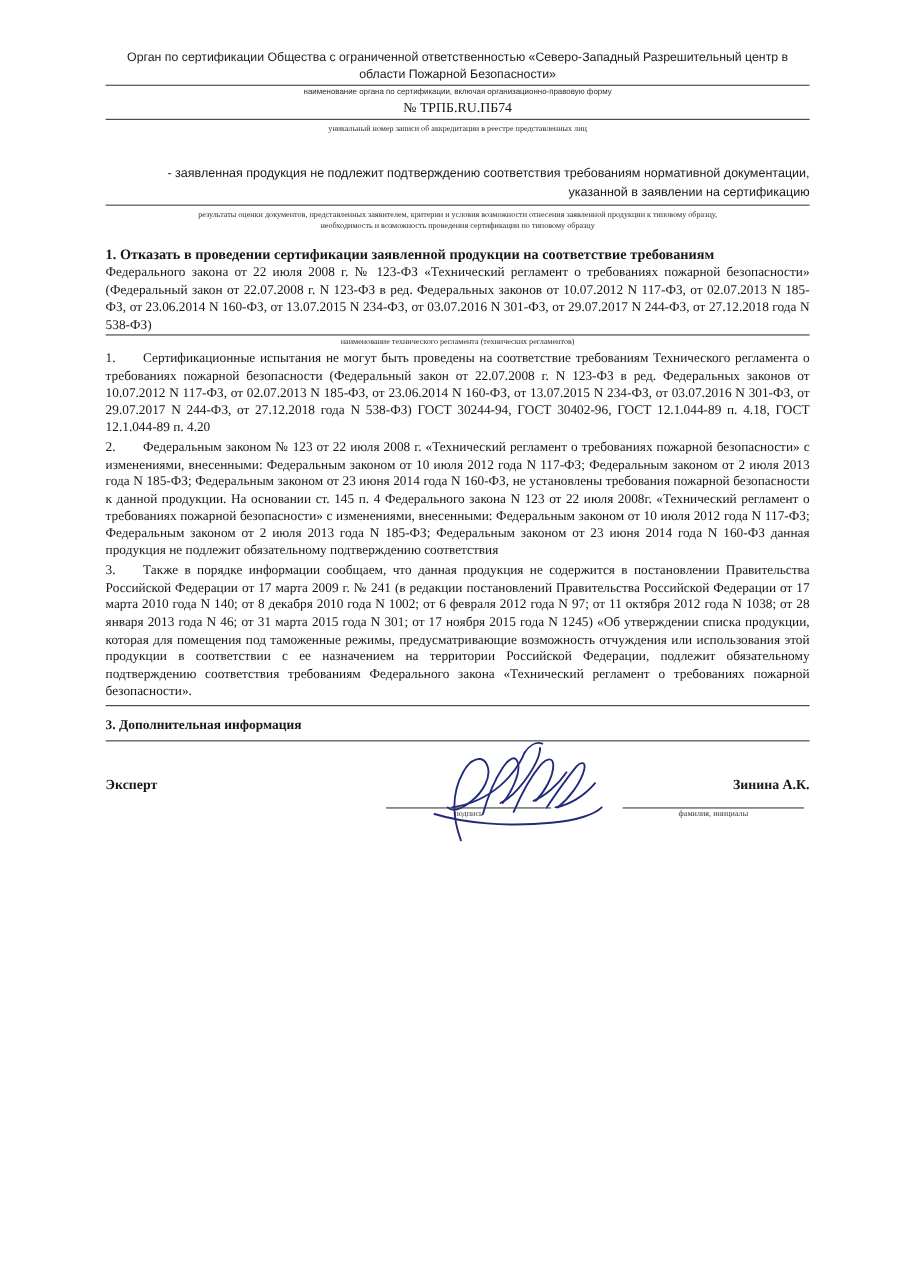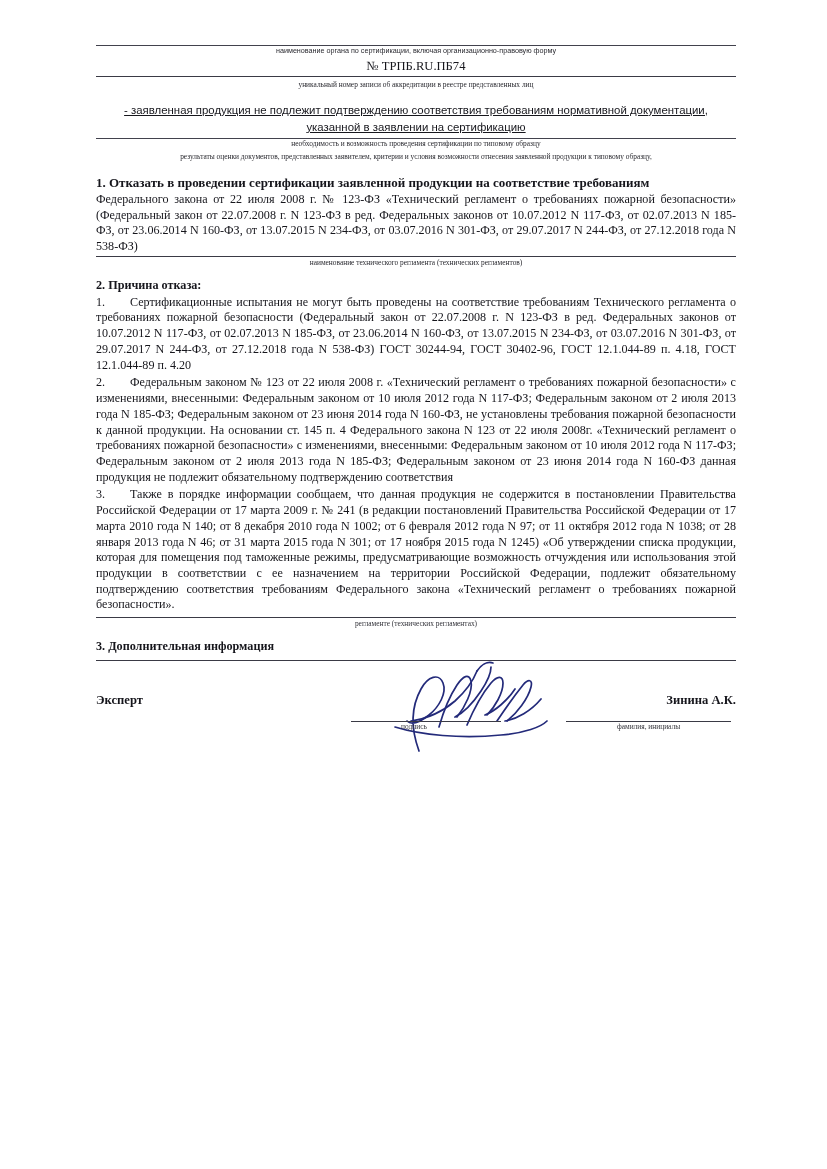--- a/index.html
+++ b/index.html
@@ -65,23 +65,22 @@
   .rule-short {
     border: 0;
     border-top: 1px solid #3a3a45;
     margin: 1px auto 1px auto;
     width: 100%;
   }
   .decl-line {
     font-family: "Liberation Sans", sans-serif;
     font-size: 11.4px;
     line-height: 1.5;
-    text-align: center;
-    margin-top: 12px;
-    text-decoration: underline;
+    text-align: right;
+    margin-top: 28px;
   }
   .decision-title {
     font-family: "Liberation Serif", serif;
     font-weight: bold;
     font-size: 14.4px;
     text-align: center;
     margin-top: 8px;
     letter-spacing: 0.2px;
   }
   .sect-head {
@@ -152,21 +151,21 @@
   }
   .sign-underline-2 {
     position: absolute;
     left: 470px;
     top: 36px;
     width: 165px;
     border-top: 1px solid #3a3a45;
   }
   .sign-cap-1 {
     position: absolute;
-    left: 243px;
+    left: 255px;
     top: 37px;
     width: 150px;
     text-align: center;
     font-size: 7.4px;
     color: #33333a;
   }
   .sign-cap-2 {
     position: absolute;
     left: 470px;
     top: 37px;
@@ -193,51 +192,50 @@
     width: 100%;
     margin: 2px 0 0 0;
   }
 </style>
 </head>
 <body>
 
 <div class="page">
   <div class="content">
 
+    <div class="org-header">Орган по сертификации Общества с ограниченной ответственностью «Северо-Западный Разрешительный центр в области Пожарной Безопасности»</div>
     <hr class="hr-top">
     <div class="caption-sans">наименование органа по сертификации, включая организационно-правовую форму</div>
     <div class="accred-num">№ ТРПБ.RU.ПБ74</div>
     <hr class="rule">
     <div class="caption">уникальный номер записи об аккредитации в реестре представленных лиц</div>
 
     <div class="decl-line">- заявленная продукция не подлежит подтверждению соответствия требованиям нормативной документации, указанной в заявлении на сертификацию</div>
     <hr class="hr-under-decl">
+    <div class="caption">результаты оценки документов, представленных заявителем, критерии и условия возможности отнесения заявленной продукции к типовому образцу,</div>
     <div class="caption" style="margin-top:0">необходимость и возможность проведения сертификации по типовому образцу</div>
-    <div class="caption">результаты оценки документов, представленных заявителем, критерии и условия возможности отнесения заявленной продукции к типовому образцу,</div>
 
 
     <div class="sect-head">1. Отказать в проведении сертификации заявленной продукции на соответствие требованиям</div>
     <div class="body-text">Федерального закона от 22 июля 2008 г. № 123-ФЗ «Технический регламент о требованиях пожарной безопасности» (Федеральный закон от 22.07.2008 г. N 123-ФЗ в ред. Федеральных законов от 10.07.2012 N 117-ФЗ, от 02.07.2013 N 185-ФЗ, от 23.06.2014 N 160-ФЗ, от 13.07.2015 N 234-ФЗ, от 03.07.2016 N 301-ФЗ, от 29.07.2017 N 244-ФЗ, от 27.12.2018 года N 538-ФЗ)</div>
     <hr class="rule-short">
     <div class="caption" style="margin-top:0">наименование технического регламента (технических регламентов)</div>
 
-    <div class="sect-head-2">2. Причина отказа:</div>
 
     <div class="num-item">
       <span class="marker">1.</span><span>Сертификационные испытания не могут быть проведены на соответствие требованиям Технического регламента о требованиях пожарной безопасности (Федеральный закон от 22.07.2008 г. N 123-ФЗ в ред. Федеральных законов от 10.07.2012 N 117-ФЗ, от 02.07.2013 N 185-ФЗ, от 23.06.2014 N 160-ФЗ, от 13.07.2015 N 234-ФЗ, от 03.07.2016 N 301-ФЗ, от 29.07.2017 N 244-ФЗ, от 27.12.2018 года N 538-ФЗ) ГОСТ 30244-94, ГОСТ 30402-96, ГОСТ 12.1.044-89 п. 4.18, ГОСТ 12.1.044-89 п. 4.20</span>
     </div>
     <div class="num-item">
       <span class="marker">2.</span><span>Федеральным законом № 123 от 22 июля 2008 г. «Технический регламент о требованиях пожарной безопасности» с изменениями, внесенными: Федеральным законом от 10 июля 2012 года N 117-ФЗ; Федеральным законом от 2 июля 2013 года N 185-ФЗ; Федеральным законом от 23 июня 2014 года N 160-ФЗ, не установлены требования пожарной безопасности к данной продукции. На основании ст. 145 п. 4 Федерального закона N 123 от 22 июля 2008г. «Технический регламент о требованиях пожарной безопасности» с изменениями, внесенными: Федеральным законом от 10 июля 2012 года N 117-ФЗ; Федеральным законом от 2 июля 2013 года N 185-ФЗ; Федеральным законом от 23 июня 2014 года N 160-ФЗ данная продукция не подлежит обязательному подтверждению соответствия</span>
     </div>
     <div class="num-item">
       <span class="marker">3.</span><span>Также в порядке информации сообщаем, что данная продукция не содержится в постановлении Правительства Российской Федерации от 17 марта 2009 г. № 241 (в редакции постановлений Правительства Российской Федерации от 17 марта 2010 года N 140; от 8 декабря 2010 года N 1002; от 6 февраля 2012 года N 97; от 11 октября 2012 года N 1038; от 28 января 2013 года N 46; от 31 марта 2015 года N 301; от 17 ноября 2015 года N 1245) «Об утверждении списка продукции, которая для помещения под таможенные режимы, предусматривающие возможность отчуждения или использования этой продукции в соответствии с ее назначением на территории Российской Федерации, подлежит обязательному подтверждению соответствия требованиям Федерального закона «Технический регламент о требованиях пожарной безопасности».</span>
     </div>
 
     <hr class="rule-short" style="margin-top:4px">
-    <div class="tiny-caption" style="margin-top:0">регламенте (технических регламентах)</div>
 
     <div class="sect-head-2" style="margin-top:10px">3. Дополнительная информация</div>
     <hr class="rule-short" style="margin-top:6px">
 
     <div class="sign-row">
       <div class="sign-expert">Эксперт</div>
       <div class="sign-name">Зинина А.К.</div>
 
       <svg class="signature-svg" width="190" height="100" viewBox="0 0 190 100">
         <g fill="none" stroke="#232a7a" stroke-width="1.7" stroke-linecap="round" stroke-linejoin="round">

